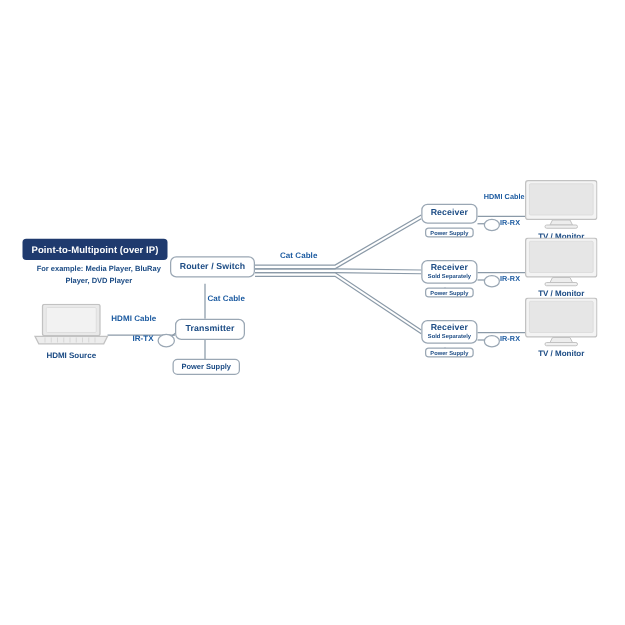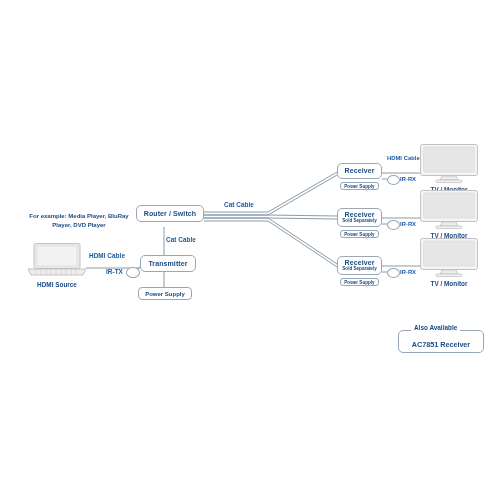--- a/index.html
+++ b/index.html
@@ -181,20 +181,21 @@
 
       <path d="M 382 266 L 420 266"></path>
       <path d="M 382 272 L 389 272"></path>
 
       <path d="M 356 184 L 356 188"></path>
       <path d="M 356 230 L 356 234"></path>
       <path d="M 356 278 L 356 282"></path>
     </g>
   </svg>
 
+  <div id="title-badge">Point-to-Multipoint (over IP)</div>
 
   <div id="subtitle">For example: Media Player, BluRay Player, DVD Player</div>
 
   <svg class="dev" style="left:26px; top:243px;" width="62" height="34" viewBox="0 0 62 34" xmlns="http://www.w3.org/2000/svg">
     <rect x="8" y="0.5" width="46" height="25" rx="1.5" fill="#e9e9e9" stroke="#c2c2c2" stroke-width="1"></rect>
     <rect x="11" y="3" width="40" height="20" rx="1" fill="#f2f2f2" stroke="#d8d8d8" stroke-width=".6"></rect>
     <path d="M 2 26 L 60 26 L 57 32 L 5 32 Z" fill="#ededed" stroke="#c2c2c2" stroke-width="1"></path>
     <g stroke="#cfcfcf" stroke-width=".6">
       <path d="M 10 27 L 10 31"></path>
         <path d="M 15 27 L 15 31"></path>
@@ -269,18 +270,14 @@
   <div class="lbl lbl-sm" style="left:400px; top:269px;">IR-RX</div>
 
   <svg class="dev" style="left:420px; top:238px;" width="58" height="40" viewBox="0 0 58 40" xmlns="http://www.w3.org/2000/svg">
     <rect x="0.5" y="0.5" width="57" height="31" rx="2" fill="#f4f4f4" stroke="#c2c2c2" stroke-width="1"></rect>
     <rect x="3.5" y="3" width="51" height="25" rx="1" fill="#e6e6e6" stroke="#d8d8d8" stroke-width=".6"></rect>
     <path d="M 22 32 L 36 32 L 38 36 L 20 36 Z" fill="#ededed" stroke="#c2c2c2" stroke-width=".8"></path>
     <rect x="16" y="36" width="26" height="2.6" rx="1.3" fill="#f0f0f0" stroke="#c2c2c2" stroke-width=".8"></rect>
   </svg>
   <div class="caption" style="left:420px; top:280px; width:58px;">TV / Monitor</div>
 
-  <div id="also-wrap">
-    <div id="also-label">Also Available</div>
-    <div id="also-box">AC7851 Receiver</div>
-  </div>
 
 </div>
 
 </body></html>

